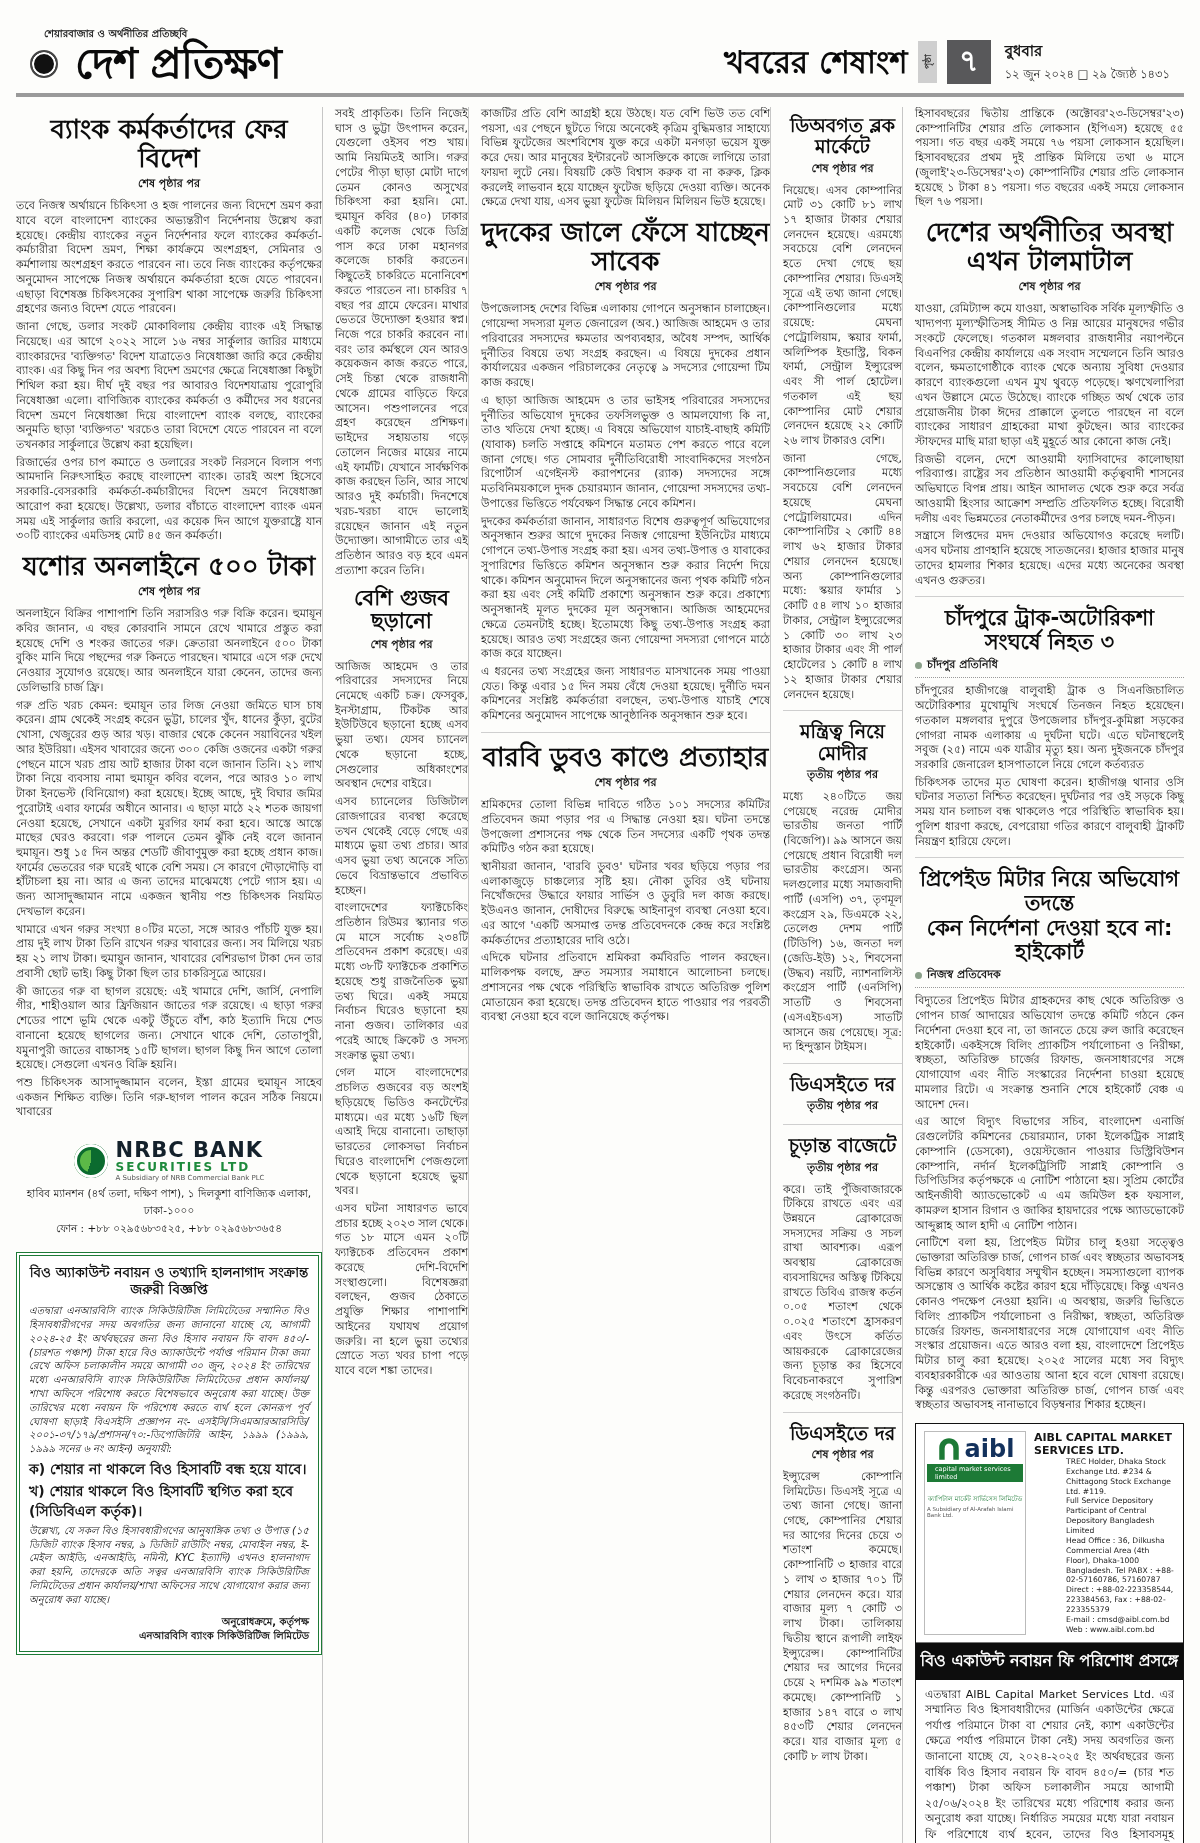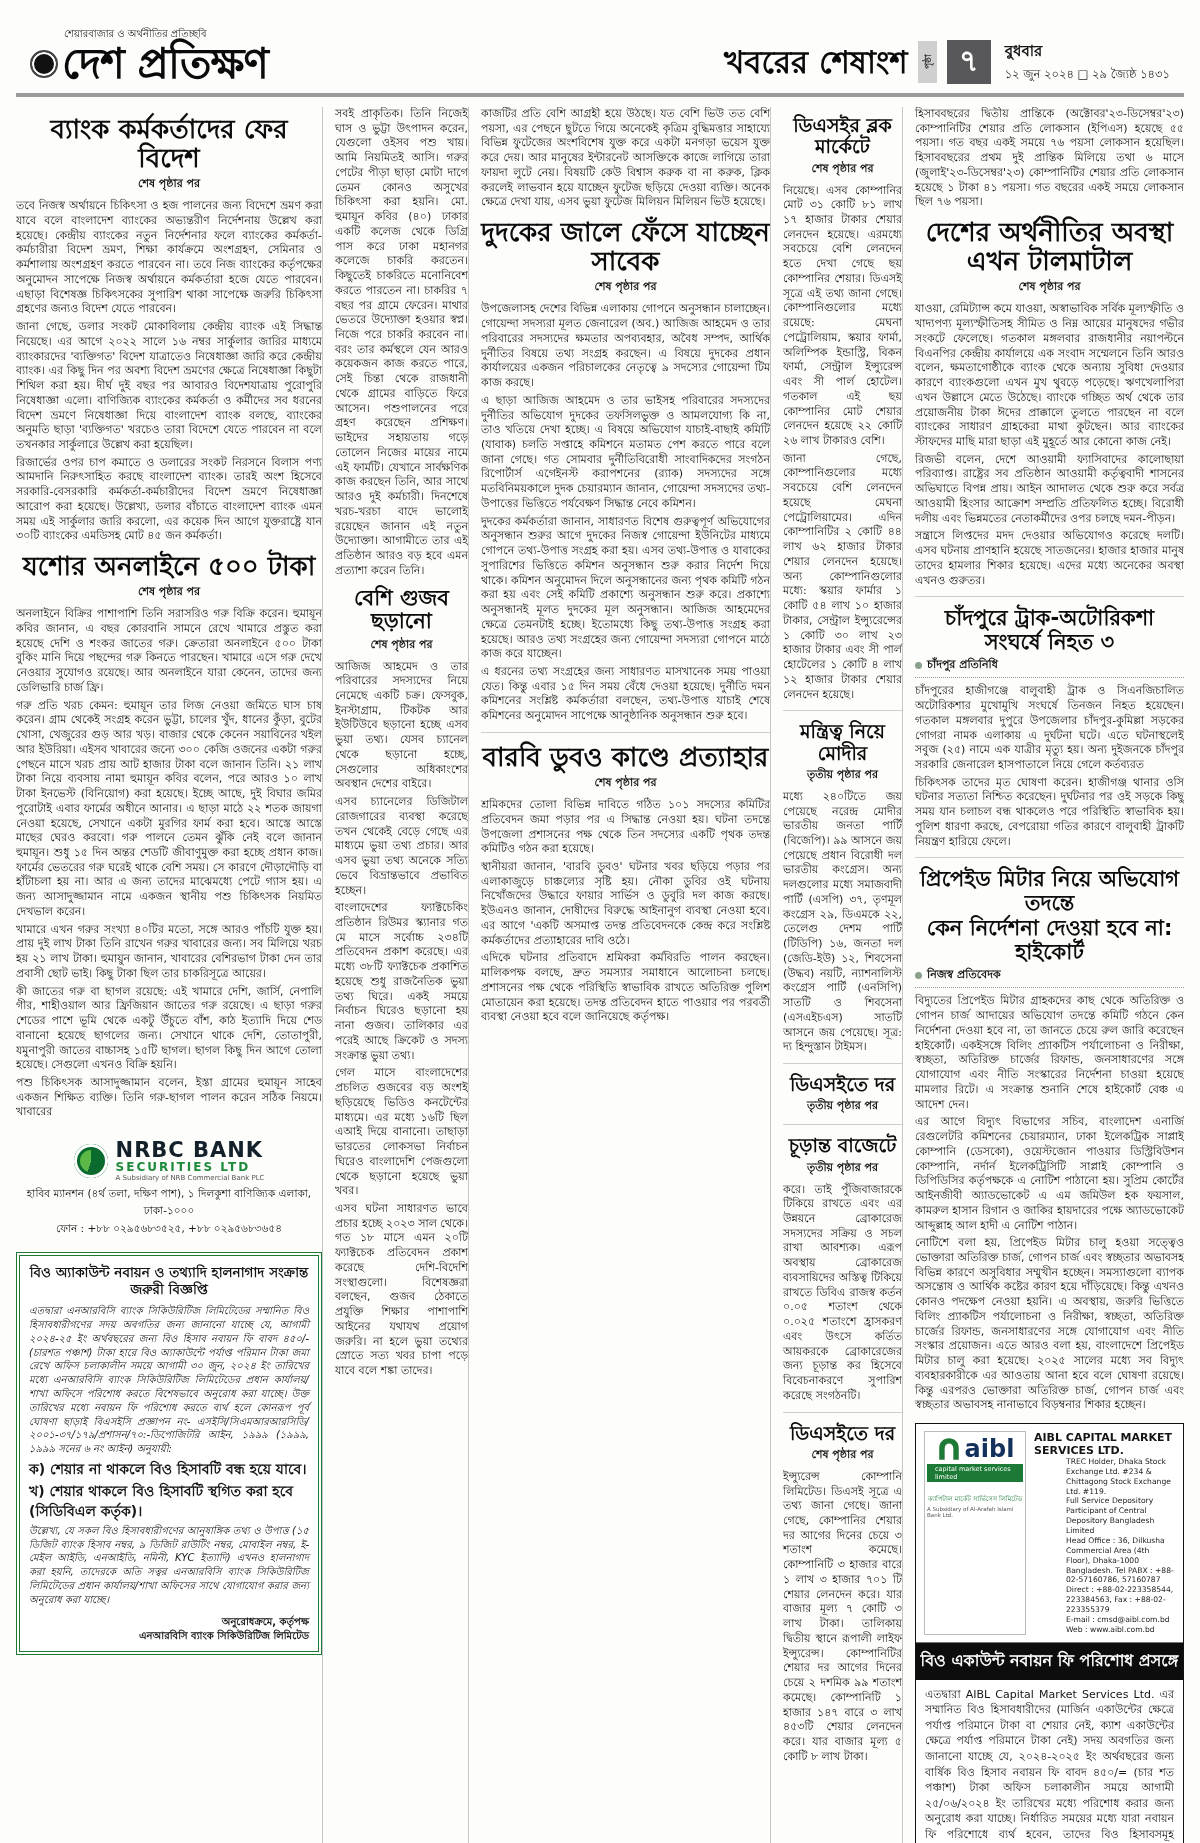--- a/index.html
+++ b/index.html
@@ -1,22 +1,22 @@
 <!DOCTYPE html>
 <html><head>
 <meta charset="utf-8">
 <style>
   html,body{margin:0;padding:0;}
   body{width:1200px;height:1843px;background:#f7f6f2;font-family:"DejaVu Sans","Liberation Sans",sans-serif;color:#161616;overflow:hidden;}
   .sheet{width:1200px;height:1843px;background:#fdfdfb;position:relative;}
   
   .hdr{display:flex;justify-content:space-between;align-items:flex-end;margin:0 16px;padding:26px 14px 8px 14px;border-bottom:4px solid #9a9a9a;}
   .mast{display:flex;flex-direction:column;}
-  .mast .tag{font-size:10px;font-weight:normal;color:#222;margin-left:34px;}
-  .mastrow{display:flex;align-items:center;gap:4px;}
+  .mast .tag{font-size:10px;font-weight:bold;color:#222;margin-left:14px;}
+  .mastrow{display:flex;align-items:center;gap:17px;}
   .mlogo{width:24px;height:24px;border-radius:50%;background:#111;border:2px solid #444;box-shadow:inset 0 0 0 2px #fff;}
   .mast .ttl{font-size:42px;font-weight:800;letter-spacing:-1px;line-height:1;color:#0a0a0a;}
   .hright{display:flex;align-items:center;gap:10px;}
   .section-ttl{font-size:31px;font-weight:800;color:#0a0a0a;line-height:1;}
   .pgword{writing-mode:vertical-rl;transform:rotate(180deg);background:#cfcfcf;color:#333;font-size:9px;font-weight:bold;padding:4px 2px;height:34px;display:flex;align-items:center;justify-content:center;}
   .pgnum{width:44px;height:44px;background:#58585a;color:#fff;font-size:30px;font-weight:800;display:flex;align-items:center;justify-content:center;}
   .dt{display:flex;flex-direction:column;gap:2px;padding-left:4px;}
   .dt .day{font-size:15px;font-weight:800;}
   .dt .dl{font-size:11.5px;color:#222;}
   
@@ -160,21 +160,21 @@
         <div class="hl w">বারবি ডুবও কাণ্ডে প্রত্যাহার</div>
         <div class="cont">শেষ পৃষ্ঠার পর</div>
         <p class="b">শ্রমিকদের তোলা বিভিন্ন দাবিতে গঠিত ১০১ সদস্যের কমিটির প্রতিবেদন জমা পড়ার পর এ সিদ্ধান্ত নেওয়া হয়। ঘটনা তদন্তে উপজেলা প্রশাসনের পক্ষ থেকে তিন সদস্যের একটি পৃথক তদন্ত কমিটিও গঠন করা হয়েছে।</p>
         <p class="b">স্থানীয়রা জানান, 'বারবি ডুবও' ঘটনার খবর ছড়িয়ে পড়ার পর এলাকাজুড়ে চাঞ্চল্যের সৃষ্টি হয়। নৌকা ডুবির ওই ঘটনায় নিখোঁজদের উদ্ধারে ফায়ার সার্ভিস ও ডুবুরি দল কাজ করছে। ইউএনও জানান, দোষীদের বিরুদ্ধে আইনানুগ ব্যবস্থা নেওয়া হবে। এর আগে 'একটি অসমাপ্ত তদন্ত প্রতিবেদনকে কেন্দ্র করে সংশ্লিষ্ট কর্মকর্তাদের প্রত্যাহারের দাবি ওঠে।</p>
         <p class="b">এদিকে ঘটনার প্রতিবাদে শ্রমিকরা কর্মবিরতি পালন করছেন। মালিকপক্ষ বলছে, দ্রুত সমস্যার সমাধানে আলোচনা চলছে। প্রশাসনের পক্ষ থেকে পরিস্থিতি স্বাভাবিক রাখতে অতিরিক্ত পুলিশ মোতায়েন করা হয়েছে। তদন্ত প্রতিবেদন হাতে পাওয়ার পর পরবর্তী ব্যবস্থা নেওয়া হবে বলে জানিয়েছে কর্তৃপক্ষ।</p>
       </div>
     </div>
 
     <div class="tk">
       <div class="art">
-        <div class="hl s">ডিএসইর ব্লক মার্কেটে</div>
+        <div class="hl s">ডিঅবগত ব্লক মার্কেটে</div>
         <div class="cont">শেষ পৃষ্ঠার পর</div>
         <p class="b">নিয়েছে। এসব কোম্পানির মোট ৩১ কোটি ৮১ লাখ ১৭ হাজার টাকার শেয়ার লেনদেন হয়েছে। এরমধ্যে সবচেয়ে বেশি লেনদেন হতে দেখা গেছে ছয় কোম্পানির শেয়ার। ডিএসই সূত্রে এই তথ্য জানা গেছে। কোম্পানিগুলোর মধ্যে রয়েছে: মেঘনা পেট্রোলিয়াম, স্কয়ার ফার্মা, অলিম্পিক ইন্ডাস্ট্রি, বিকন ফার্মা, সেন্ট্রাল ইন্স্যুরেন্স এবং সী পার্ল হোটেল। গতকাল এই ছয় কোম্পানির মোট শেয়ার লেনদেন হয়েছে ২২ কোটি ২৬ লাখ টাকারও বেশি।</p>
         <p class="b">জানা গেছে, কোম্পানিগুলোর মধ্যে সবচেয়ে বেশি লেনদেন হয়েছে মেঘনা পেট্রোলিয়ামের। এদিন কোম্পানিটির ২ কোটি ৪৪ লাখ ৬২ হাজার টাকার শেয়ার লেনদেন হয়েছে। অন্য কোম্পানিগুলোর মধ্যে: স্কয়ার ফার্মার ১ কোটি ৫৪ লাখ ১০ হাজার টাকার, সেন্ট্রাল ইন্স্যুরেন্সের ১ কোটি ৩০ লাখ ২৩ হাজার টাকার এবং সী পার্ল হোটেলের ১ কোটি ৪ লাখ ১২ হাজার টাকার শেয়ার লেনদেন হয়েছে।</p>
       </div>
       <div class="art sep">
         <div class="hl s">মন্ত্রিত্ব নিয়ে মোদীর</div>
         <div class="cont">তৃতীয় পৃষ্ঠার পর</div>
         <p class="b">মধ্যে ২৪০টিতে জয় পেয়েছে নরেন্দ্র মোদীর ভারতীয় জনতা পার্টি (বিজেপি)। ৯৯ আসনে জয় পেয়েছে প্রধান বিরোধী দল ভারতীয় কংগ্রেস। অন্য দলগুলোর মধ্যে সমাজবাদী পার্টি (এসপি) ৩৭, তৃণমূল কংগ্রেস ২৯, ডিএমকে ২২, তেলেগু দেশম পার্টি (টিডিপি) ১৬, জনতা দল (জেডি-ইউ) ১২, শিবসেনা (উদ্ধব) নয়টি, ন্যাশনালিস্ট কংগ্রেস পার্টি (এনসিপি) সাতটি ও শিবসেনা (এসএইচএস) সাতটি আসনে জয় পেয়েছে। সূত্র: দ্য হিন্দুস্তান টাইমস।</p>
       </div>
       <div class="art sep">

